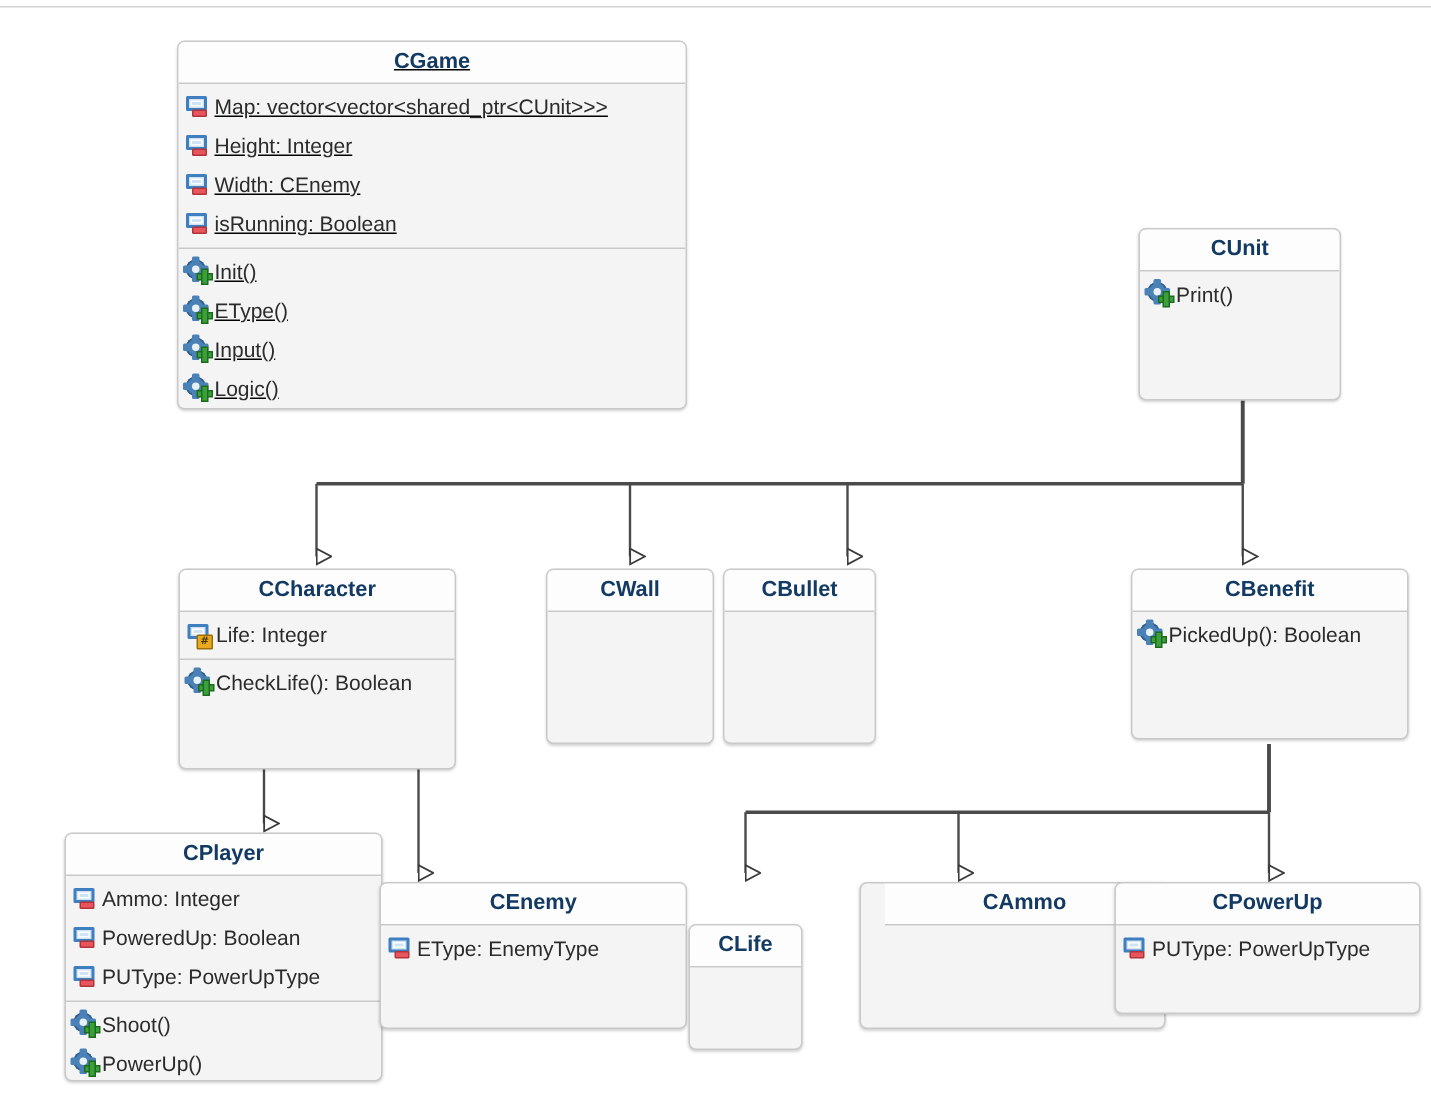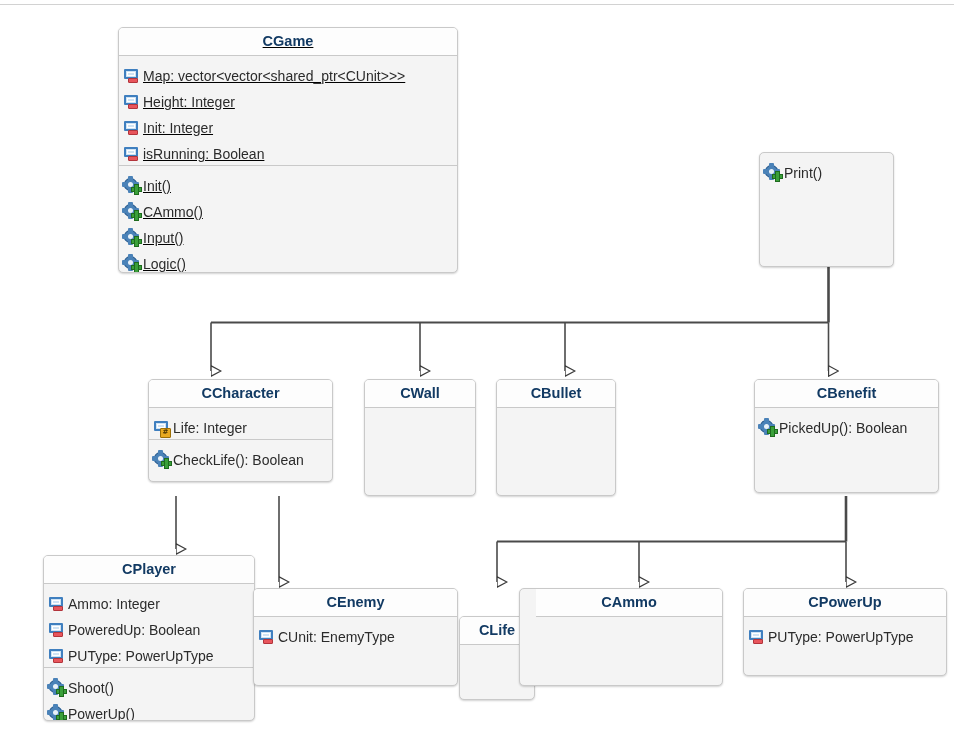--- a/index.html
+++ b/index.html
@@ -44,21 +44,21 @@
   }
   .uml-compartment {
     padding: 2px 0 3px 0;
   }
   .uml-compartment + .uml-compartment {
     border-top: 1px solid #c9c9c9;
   }
   .uml-compartment.empty { min-height: 8px; }
   .uml-row {
     display: flex;
-    align-items: flex-end;
+    align-items: center;
     height: 26px;
     padding-left: 5px;
     font-size: 14px;
     color: #2b2b2b;
     white-space: nowrap;
   }
   .uml-row .label { padding-left: 2px; }
 
   
   .icon {
@@ -244,21 +244,21 @@
             <span class="scr"></span>
             <span class="badge"></span>
           </span>
         <span class="label">Height: Integer</span>
       </div>
       <div class="uml-row">
         <span class="icon icon-attr">
             <span class="scr"></span>
             <span class="badge"></span>
           </span>
-        <span class="label">Init: Integer</span>
+        <span class="label">Width: CEnemy</span>
       </div>
       <div class="uml-row">
         <span class="icon icon-attr">
             <span class="scr"></span>
             <span class="badge"></span>
           </span>
         <span class="label">isRunning: Boolean</span>
       </div>
     </div>
     <div class="uml-compartment">
@@ -269,21 +269,21 @@
             <span class="plus"></span>
           </span>
         <span class="label">Init()</span>
       </div>
       <div class="uml-row">
         <span class="icon icon-op">
             <span class="gear"></span>
             <span class="hole"></span>
             <span class="plus"></span>
           </span>
-        <span class="label">CAmmo()</span>
+        <span class="label">EType()</span>
       </div>
       <div class="uml-row">
         <span class="icon icon-op">
             <span class="gear"></span>
             <span class="hole"></span>
             <span class="plus"></span>
           </span>
         <span class="label">Input()</span>
       </div>
       <div class="uml-row">
@@ -291,33 +291,34 @@
             <span class="gear"></span>
             <span class="hole"></span>
             <span class="plus"></span>
           </span>
         <span class="label">Logic()</span>
       </div>
     </div>
   </div>
 
   <div class="uml-class" style="left:759px; top:152px; width:135px; height:115px;">
+    <div class="uml-header">CUnit</div>
     <div class="uml-compartment">
       <div class="uml-row">
         <span class="icon icon-op">
             <span class="gear"></span>
             <span class="hole"></span>
             <span class="plus"></span>
           </span>
         <span class="label">Print()</span>
       </div>
     </div>
   </div>
 
-  <div class="uml-class" style="left:119px; top:379px; width:185px; height:103px;margin-left:29px;">
+  <div class="uml-class" style="left:119px; top:379px; width:185px; height:134px;">
     <div class="uml-header">CCharacter</div>
     <div class="uml-compartment">
       <div class="uml-row">
         <span class="icon icon-attr-prot">
             <span class="scr"></span>
             <span class="badge">#</span>
           </span>
         <span class="label">Life: Integer</span>
       </div>
     </div>
@@ -331,21 +332,21 @@
         <span class="label">CheckLife(): Boolean</span>
       </div>
     </div>
   </div>
 
   <div class="uml-class" style="left:364px; top:379px; width:112px; height:117px;">
     <div class="uml-header">CWall</div>
     <div class="uml-compartment empty"></div>
   </div>
 
-  <div class="uml-class" style="left:496px; top:379px; width:120px; height:117px;">
+  <div class="uml-class" style="left:482px; top:379px; width:102px; height:117px;">
     <div class="uml-header">CBullet</div>
     <div class="uml-compartment empty"></div>
   </div>
 
   <div class="uml-class" style="left:754px; top:379px; width:185px; height:114px;">
     <div class="uml-header">CBenefit</div>
     <div class="uml-compartment">
       <div class="uml-row">
         <span class="icon icon-op">
             <span class="gear"></span>
@@ -403,31 +404,31 @@
   </div>
 
   <div class="uml-class" style="left:253px; top:588px; width:205px; height:98px;">
     <div class="uml-header">CEnemy</div>
     <div class="uml-compartment">
       <div class="uml-row">
         <span class="icon icon-attr">
             <span class="scr"></span>
             <span class="badge"></span>
           </span>
-        <span class="label">CUnit: EnemyType</span>
+        <span class="label">EType: EnemyType</span>
       </div>
     </div>
   </div>
 
   <div class="uml-class" style="left:459px; top:616px; width:76px; height:84px;">
     <div class="uml-header">CLife</div>
     <div class="uml-compartment empty"></div>
   </div>
 
-  <div class="uml-class" style="left:519px; top:588px; width:204px; height:98px;padding-left:16px;">
+  <div class="uml-class" style="left:573px; top:588px; width:204px; height:98px;padding-left:16px;">
     <div class="uml-header">CAmmo</div>
   </div>
 
   <div class="uml-class" style="left:743px; top:588px; width:204px; height:88px;">
     <div class="uml-header">CPowerUp</div>
     <div class="uml-compartment">
       <div class="uml-row">
         <span class="icon icon-attr">
             <span class="scr"></span>
             <span class="badge"></span>

